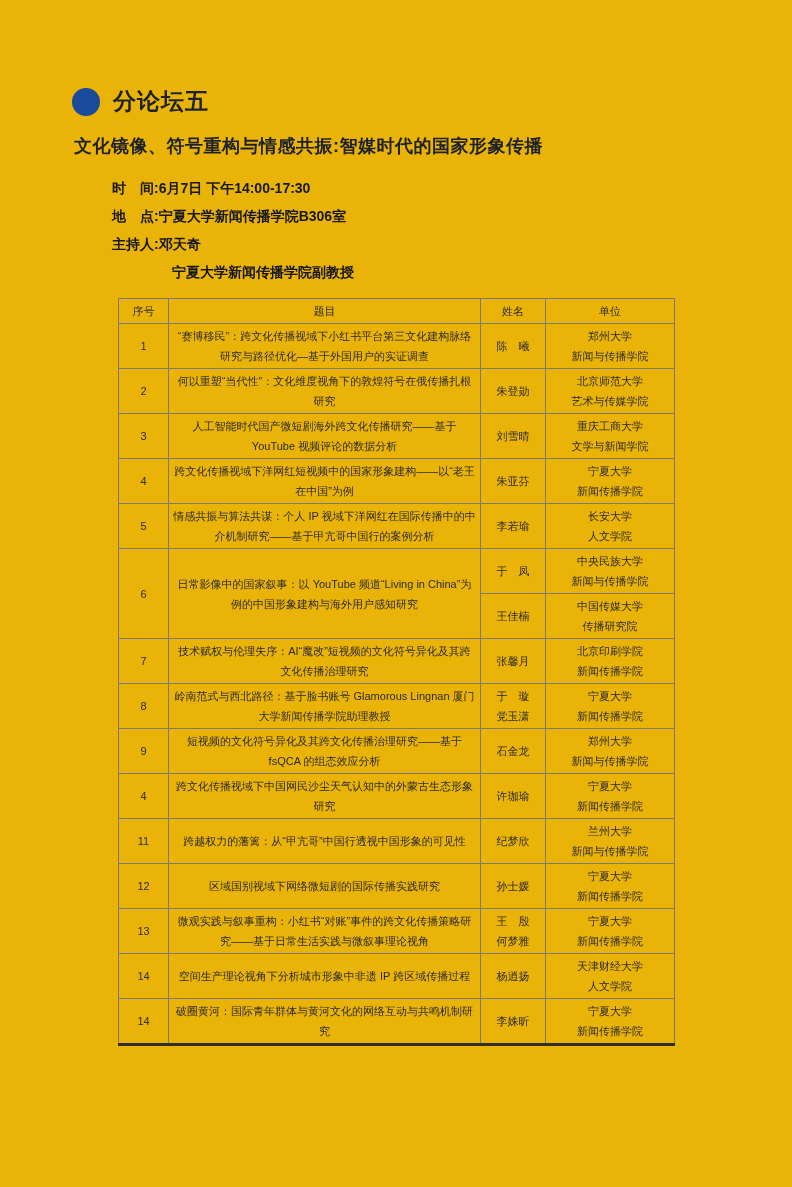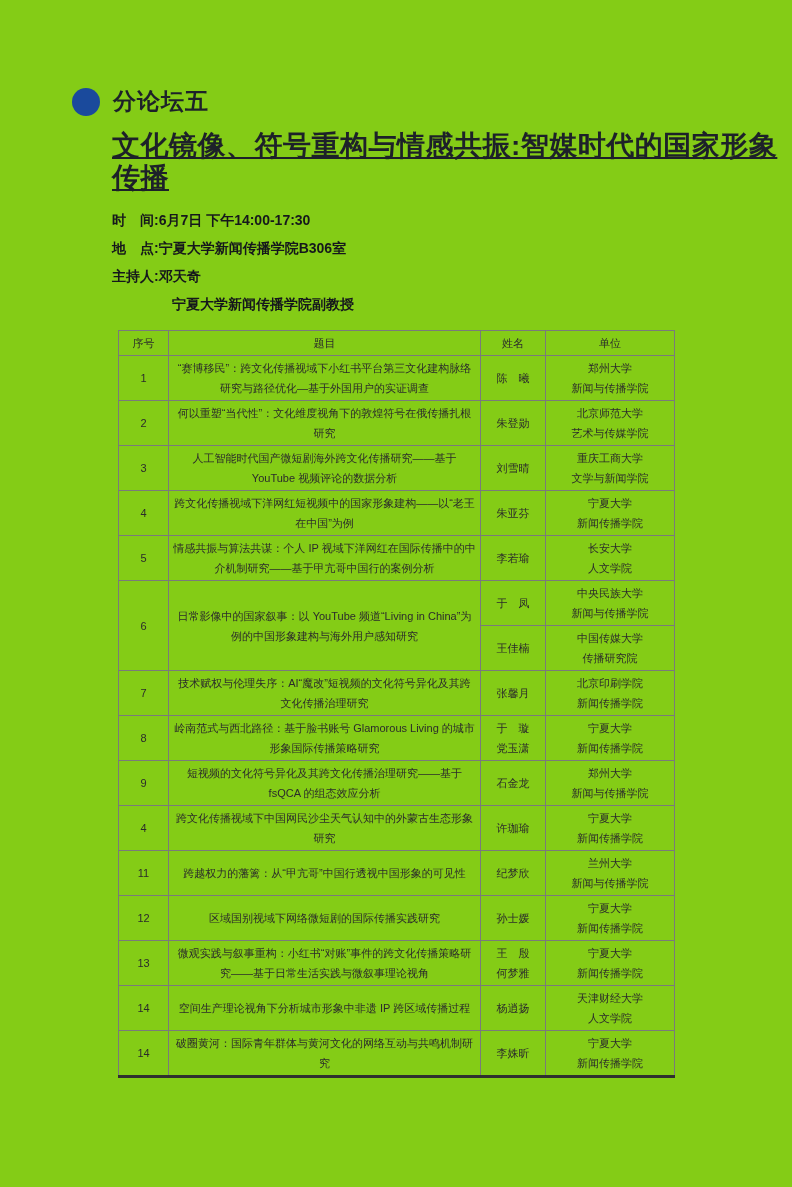--- a/index.html
+++ b/index.html
@@ -2,38 +2,38 @@
 <html lang="zh"><head>
 <meta charset="utf-8">
 <style>
   * { margin:0; padding:0; box-sizing:border-box; }
   html,body { background:#ffffff; }
   body {
     width:792px; height:1187px;
     font-family:"Liberation Sans","DejaVu Sans",sans-serif;
     color:#1a1a1a;
   }
-  .page { position:relative; width:792px; height:1187px; overflow:hidden; background:#84cc16; }
+  .page { position:relative; width:792px; height:1187px; overflow:hidden; background:#eab308; }
 
   .section-heading {
     display:flex; align-items:center; gap:13px;
     margin:86px 0 0 72px;
   }
   .bullet {
     width:28px; height:28px; border-radius:50%;
     background:#1a4a9c; flex:0 0 auto;
   }
   .section-label {
     font-size:23px; font-weight:bold; color:#1d2129; letter-spacing:1px;
   }
 
   .forum-title {
-    margin:13px 0 0 112px;
-    font-size:28px; font-weight:bold; color:#1d2129;
-    letter-spacing:0.5px; line-height:32px;text-decoration:underline;
+    margin:13px 0 0 74px;
+    font-size:18px; font-weight:bold; color:#1d2129;
+    letter-spacing:0.5px; line-height:32px;
   }
 
   .meta { margin:12px 0 0 112px; font-size:14px; font-weight:bold; color:#15171c; }
   .meta-line { line-height:28px; white-space:pre; }
   .meta-sub { line-height:28px; padding-left:60px; white-space:pre; }
 
   table.program {
     border-collapse:collapse; table-layout:fixed;
     margin:12px 0 0 118px; width:556px;
     font-size:11px; color:#2b2b2b;
@@ -127,21 +127,21 @@
           <td>中国传媒大学<br>传播研究院</td>
         </tr>
         <tr>
           <td rowspan="1">7</td>
           <td rowspan="1">技术赋权与伦理失序：AI“魔改”短视频的文化符号异化及其跨文化传播治理研究</td>
           <td>张馨月</td>
           <td>北京印刷学院<br>新闻传播学院</td>
         </tr>
         <tr>
           <td rowspan="1">8</td>
-          <td rowspan="1">岭南范式与西北路径：基于脸书账号 Glamorous Living 的城市形象国际传播策略研究</td>
+          <td rowspan="1">岭南范式与西北路径：基于脸书账号 Glamorous Lingnan 厦门大学新闻传播学院助理教授</td>
           <td>于　璇<br>党玉潇</td>
           <td>宁夏大学<br>新闻传播学院</td>
         </tr>
         <tr>
           <td rowspan="1">9</td>
           <td rowspan="1">短视频的文化符号异化及其跨文化传播治理研究——基于 fsQCA 的组态效应分析</td>
           <td>石金龙</td>
           <td>郑州大学<br>新闻与传播学院</td>
         </tr>
         <tr>

